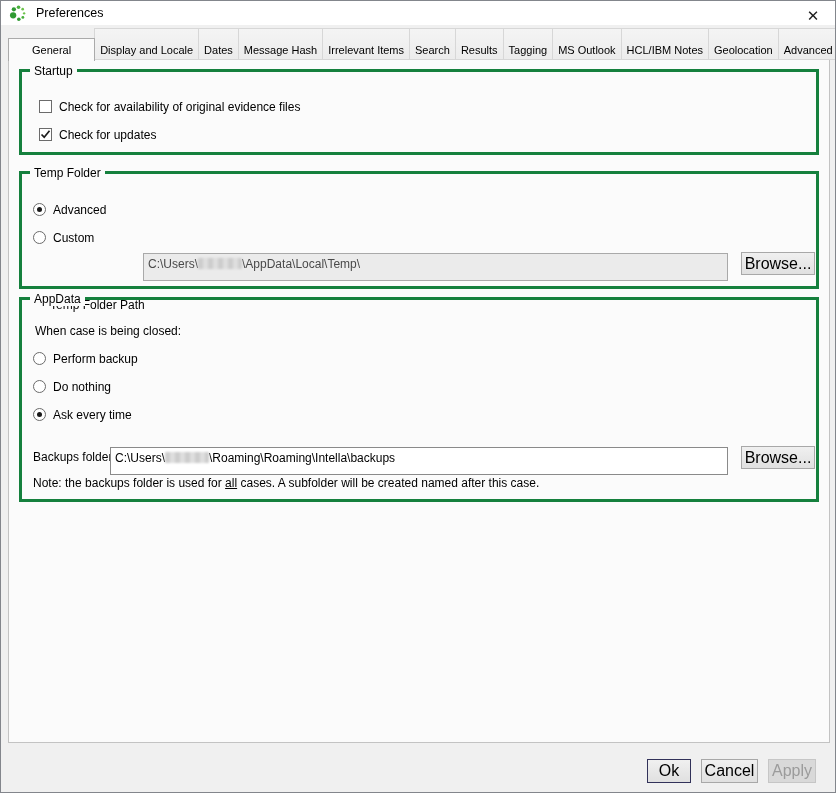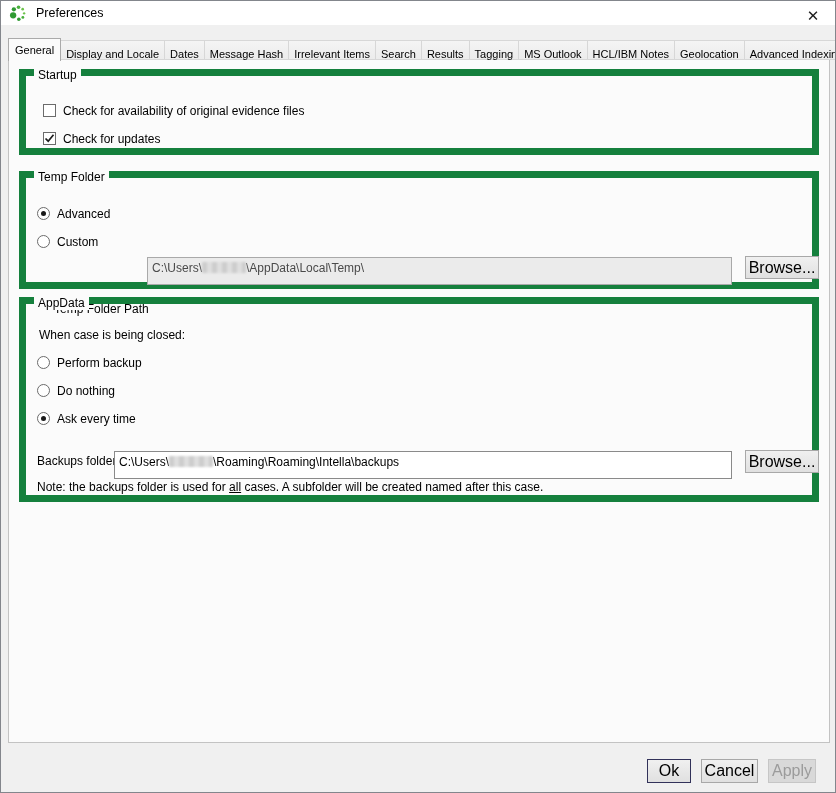--- a/index.html
+++ b/index.html
@@ -27,39 +27,39 @@
     position:absolute; right:2px; top:0; width:40px; height:30px;
     display:flex; align-items:center; justify-content:center;
     font-size:15px; color:#1a1a1a; cursor:default;
   }
   
   #tabstrip {
     position:absolute; left:7px; top:36px; height:23px;
     display:flex; align-items:flex-end; z-index:3; white-space:nowrap;
   }
   .tab {
-    height:20px; line-height:18px; padding:4px 5px;
+    height:32px; line-height:18px; padding:12px 5px;
     font-size:11px;
     background:linear-gradient(#f4f4f4,#ececec);
     border:1px solid #d7d7d7; margin-right:-1px;
   }
   .tab.active {
     position:relative; z-index:4;
-    height:23px; line-height:22px; padding:0 6px;
+    height:23px; line-height:22px; padding:0 23px;
     background:#fbfbfb;
     border:1px solid #aaaaaa; border-bottom:none;
     margin-bottom:-1px;
   }
   
   #pane {
     position:absolute; left:7px; top:58px; width:822px; height:684px;
     background:#fbfbfb; border:1px solid #c3c3c3; z-index:1;
   }
   .groupbox {
-    position:absolute; border:7px solid #15803d;
+    position:absolute; border:3px solid #15803d;
   }
   .group-title {
     position:absolute; top:-8px; left:8px;
     background:#fbfbfb; padding:0 4px; font-size:12px; color:#000;
   }
   .g-row { position:absolute; display:flex; align-items:center; gap:7px; height:15px; }
   .g-label { font-size:12px; color:#000; white-space:nowrap; }
   
   .checkbox {
     width:13px; height:13px; background:#ffffff;

